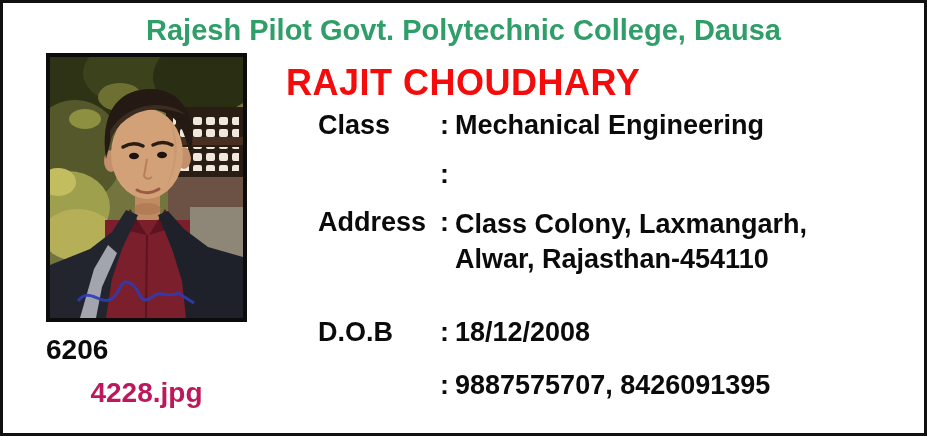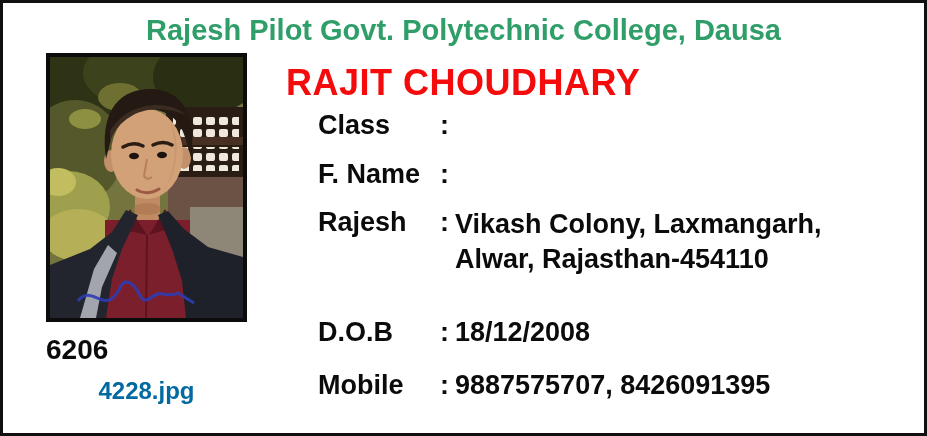--- a/index.html
+++ b/index.html
@@ -30,21 +30,21 @@
     background: #73743e;
     overflow: hidden;
   }
   .photo-frame svg { display: block; width: 100%; height: 100%; }
   .id-number {
     position: absolute; left: 43px; top: 331px; width: 201px;
     text-align: left; font-size: 28px; color: #0b0b0b;
   }
   .photo-filename {
     position: absolute; left: 43px; top: 374px; width: 201px;
-    text-align: center; font-size: 24px; color: #0369a1;
+    text-align: center; font-size: 28px; color: #be185d;
   }
   .student-name {
     position: absolute; left: 283px; top: 59px;
     font-size: 36px; color: #f40b0b; letter-spacing: 0.5px;
     white-space: nowrap;
   }
   .field-row {
     position: absolute; left: 283px; width: 640px; height: 36px;
     font-size: 27px; color: #0b0b0b; margin-left: 32px;
   }
@@ -126,41 +126,40 @@
   </div>
 
   <div class="id-number">6206</div>
   <div class="photo-filename">4228.jpg</div>
 
   <div class="student-name">RAJIT CHOUDHARY</div>
 
   <div class="field-row row-class">
     <span class="field-label">Class</span>
     <span class="field-colon">:</span>
+    <span class="field-value">Mechanical Engineering</span>
   </div>
 
   <div class="field-row row-fname">
-    <span class="field-label">F. Name</span>
     <span class="field-colon">:</span>
   </div>
 
   <div class="field-row row-address">
-    <span class="field-label">Rajesh</span>
+    <span class="field-label">Address</span>
     <span class="field-colon">:</span>
     <span class="field-value">
-      <div class="addr-line">Vikash Colony, Laxmangarh,</div>
+      <div class="addr-line">Class Colony, Laxmangarh,</div>
       <div class="addr-line">Alwar, Rajasthan-454110</div>
     </span>
   </div>
 
   <div class="field-row row-dob">
     <span class="field-label">D.O.B</span>
     <span class="field-colon">:</span>
     <span class="field-value">18/12/2008</span>
   </div>
 
   <div class="field-row row-mobile">
-    <span class="field-label">Mobile</span>
     <span class="field-colon">:</span>
     <span class="field-value">9887575707, 8426091395</span>
   </div>
 
 </div>
 
 </body></html>

